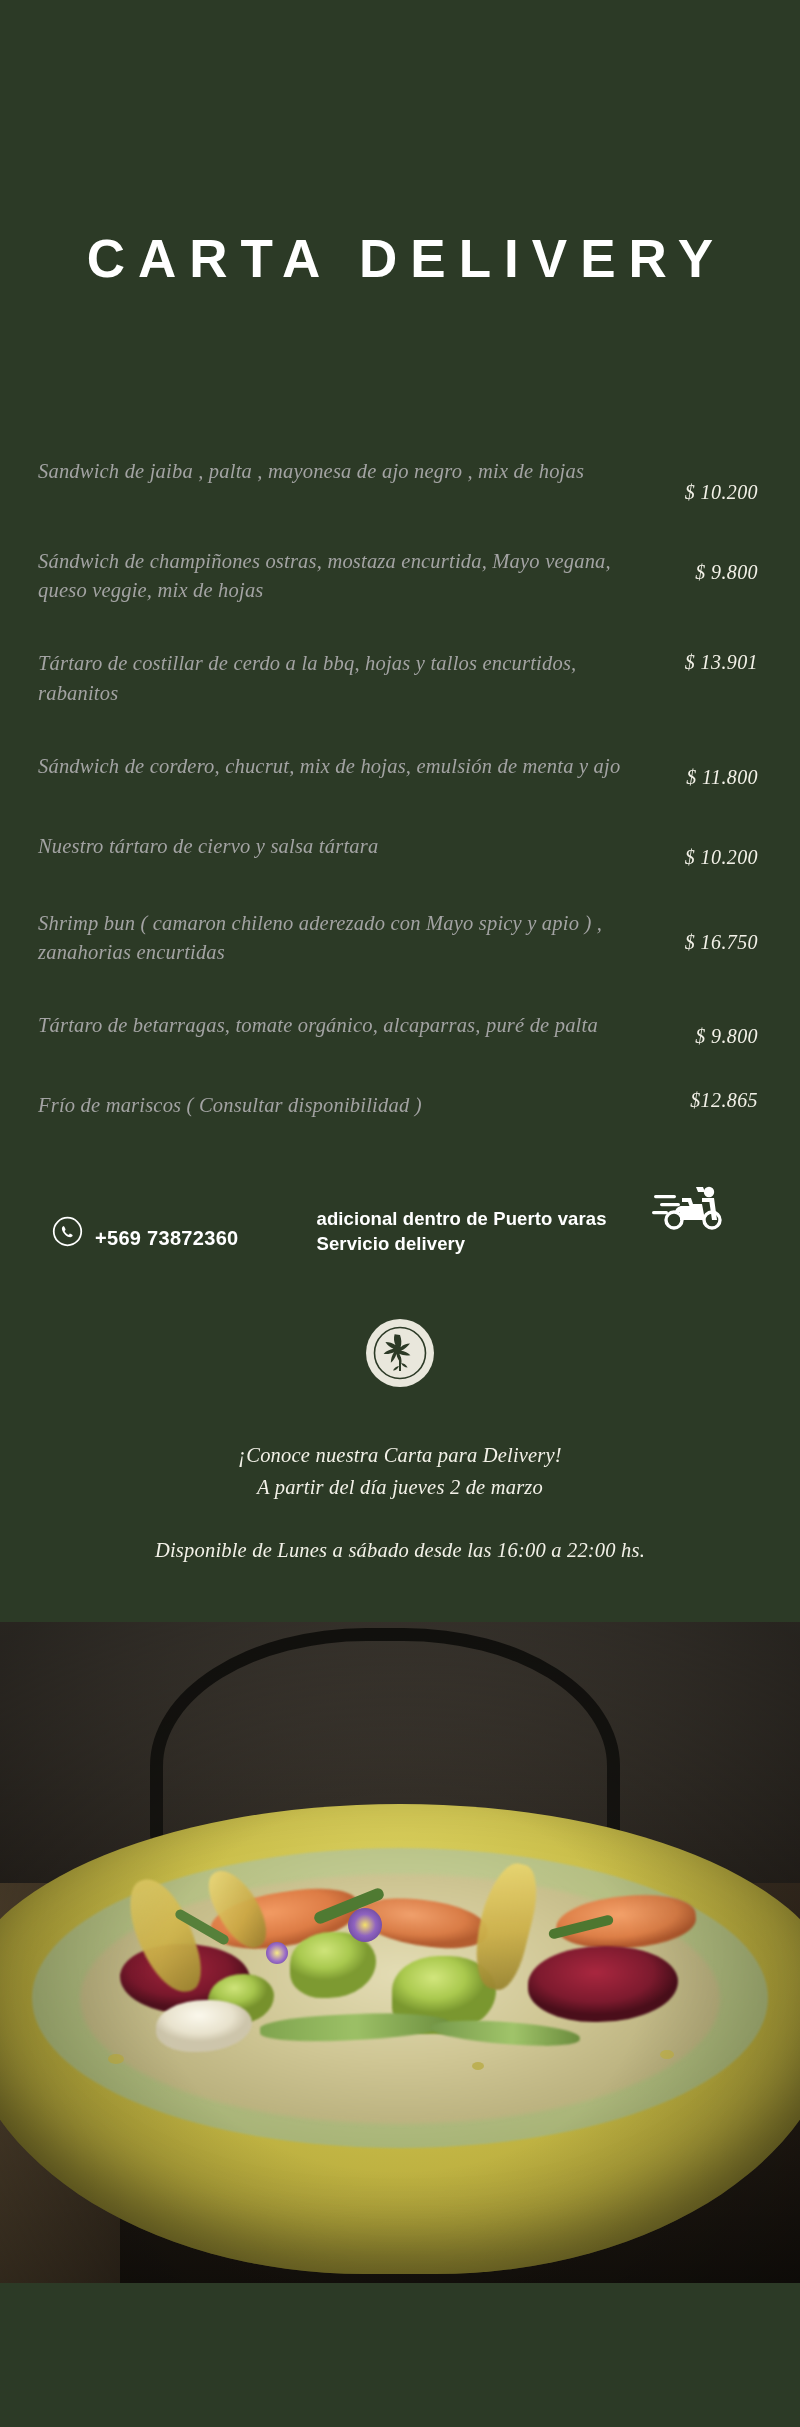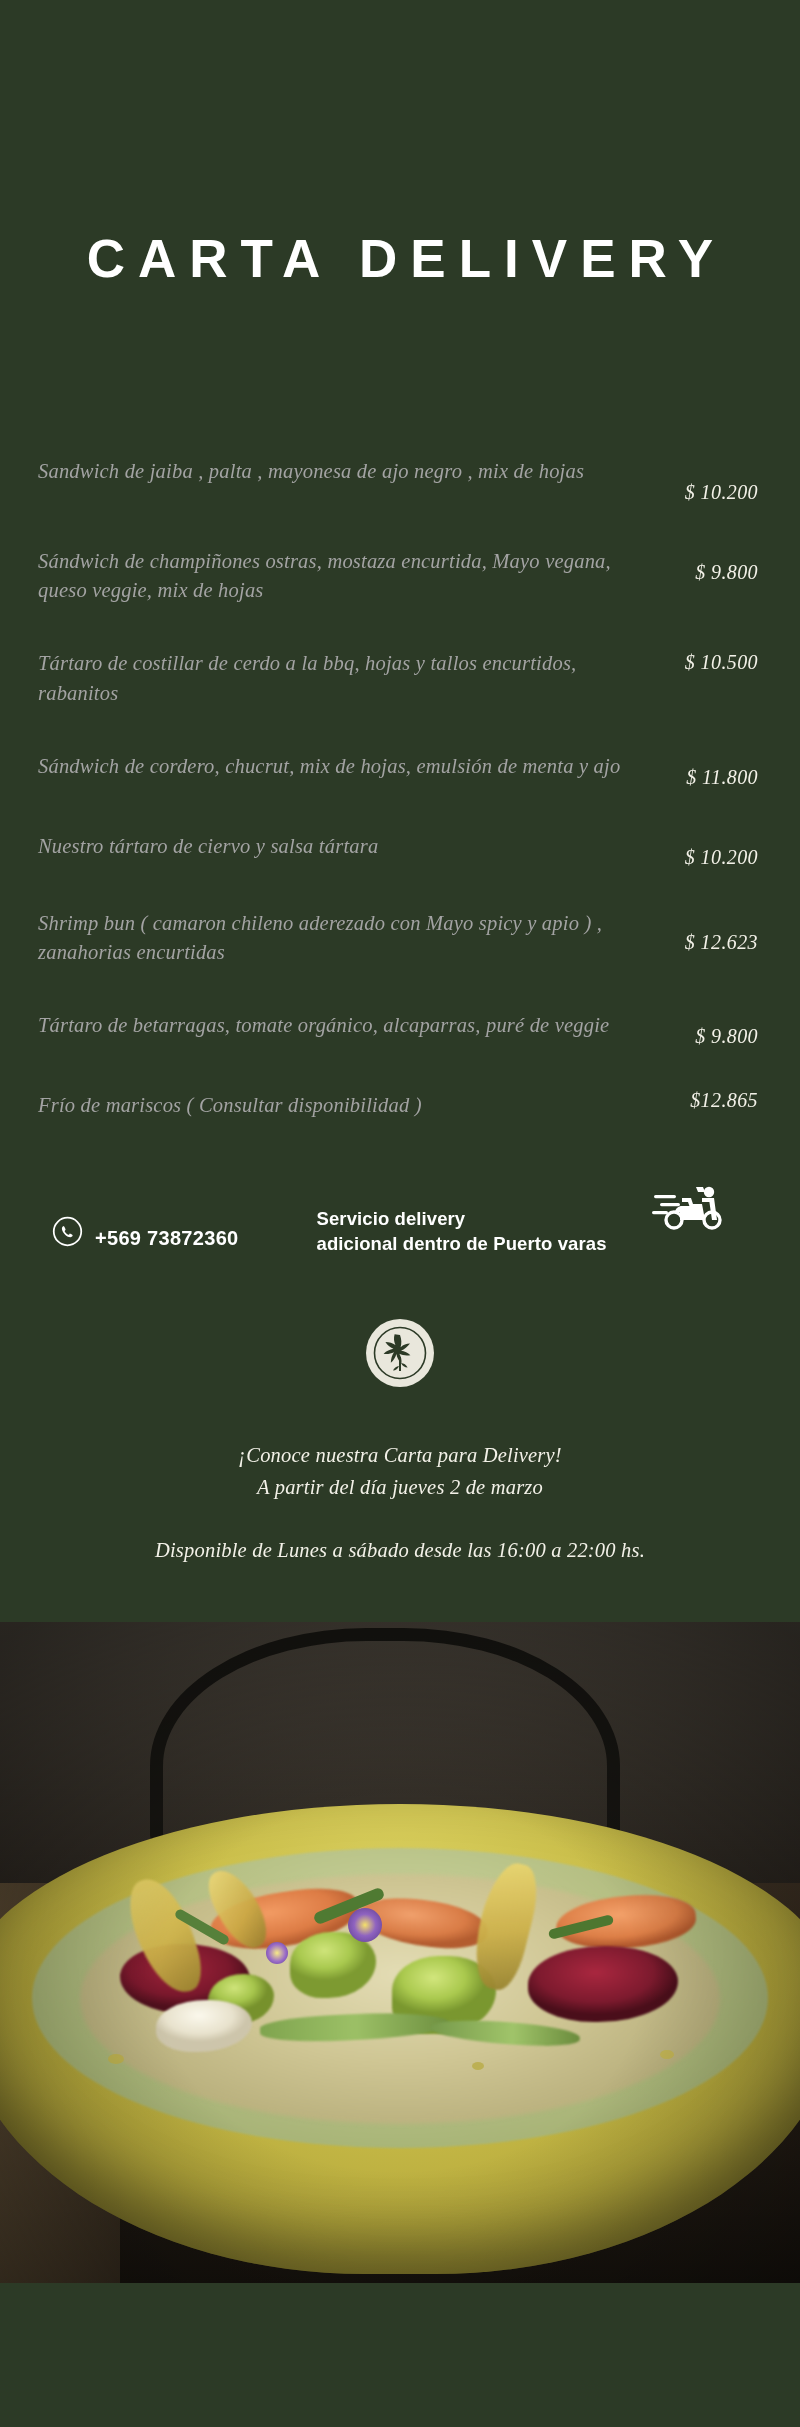--- a/index.html
+++ b/index.html
@@ -265,40 +265,40 @@
       <div class="item-price">$ 10.200</div>
     </div>
 
     <div class="menu-row r2">
       <div class="item-name">Sándwich de champiñones ostras, mostaza encurtida, Mayo vegana, queso veggie, mix de hojas</div>
       <div class="item-price">$ 9.800</div>
     </div>
 
     <div class="menu-row r3">
       <div class="item-name">Tártaro de costillar de cerdo a la bbq, hojas y tallos encurtidos, rabanitos</div>
-      <div class="item-price">$ 10.500</div>
+      <div class="item-price">$ 13.901</div>
     </div>
 
     <div class="menu-row r4">
       <div class="item-name">Sándwich de cordero, chucrut, mix de hojas, emulsión de menta y ajo</div>
       <div class="item-price">$ 11.800</div>
     </div>
 
     <div class="menu-row r5">
       <div class="item-name">Nuestro tártaro de ciervo y salsa tártara</div>
       <div class="item-price">$ 10.200</div>
     </div>
 
     <div class="menu-row r6">
       <div class="item-name">Shrimp bun ( camaron chileno aderezado con Mayo spicy y apio ) , zanahorias encurtidas</div>
-      <div class="item-price">$ 12.623</div>
+      <div class="item-price">$ 16.750</div>
     </div>
 
     <div class="menu-row r7">
-      <div class="item-name">Tártaro de betarragas, tomate orgánico, alcaparras, puré de veggie</div>
+      <div class="item-name">Tártaro de betarragas, tomate orgánico, alcaparras, puré de palta</div>
       <div class="item-price">$ 9.800</div>
     </div>
 
     <div class="menu-row r8">
       <div class="item-name">Frío de mariscos ( Consultar disponibilidad )</div>
       <div class="item-price">$12.865</div>
     </div>
 
   </div>
 
@@ -323,22 +323,22 @@
             <path d="M28 41h25l-3-16h-9l-2-6h-9v4h6l1.4 4H30c-3.6 0-6.4 2.6-7.2 6h5.2z"></path>
             <path d="M50 19h12l3 22h-5l-2.6-18H50z"></path>
             <circle cx="57" cy="13" r="5.2"></circle>
             <path d="M44 8h7l2 5h-7z"></path>
             <rect x="2" y="16" width="22" height="3.2" rx="1.6"></rect>
             <rect x="8" y="24" width="20" height="3.2" rx="1.6"></rect>
             <rect x="0" y="32" width="16" height="3.2" rx="1.6"></rect>
           </g>
         </svg>
       </span>
+      <div class="delivery-text">adicional dentro de Puerto varas</div>
       <div class="delivery-text">Servicio delivery</div>
-      <div class="delivery-text">adicional dentro de Puerto varas</div>
     </div>
 
   </div>
 
   <div class="logo-wrap">
     <div class="logo">
       <svg viewBox="0 0 68 68" width="68" height="68" aria-hidden="true">
         <circle cx="34" cy="34" r="33" fill="#e9e7dc"></circle>
         <circle cx="34" cy="34" r="25.5" fill="none" stroke="#2c3a26" stroke-width="1.6"></circle>
         <g fill="#2c3a26">

